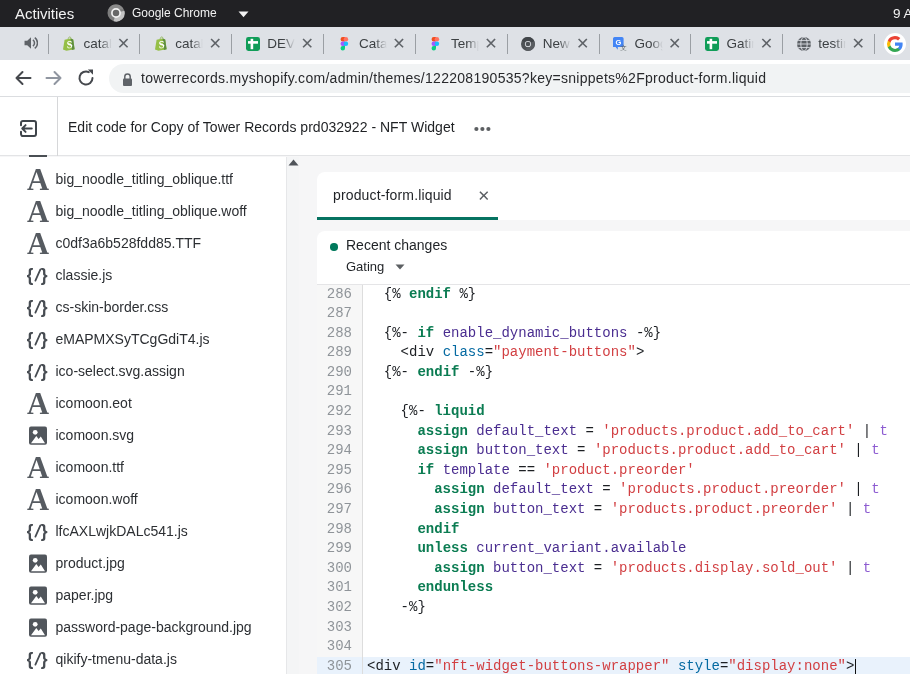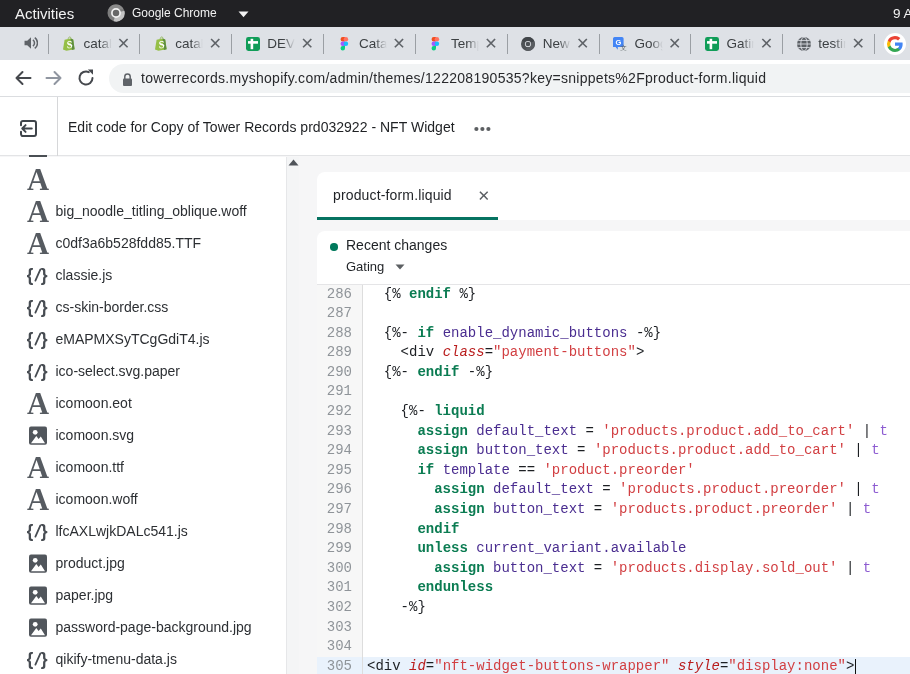--- a/index.html
+++ b/index.html
@@ -53,21 +53,21 @@
 
 
 #codearea { position:absolute; left:0; top:53.5px; width:613.5px; height:390px; }
 #activeline { position:absolute; left:0; top:372.4px; width:613.5px; height:22px; background:#e9f2fc; }
 #gutterbg { position:absolute; left:0; top:0; width:45px; height:372.4px; background:#f7f7f7; }
 #gutterborder { position:absolute; left:45px; top:0; width:1px; height:390px; background:#dddddd; }
 #linenums { position:absolute; left:0; top:0; width:35.5px; text-align:right; font-family:"Liberation Mono", monospace; font-size:14px; line-height:19.6px; color:#8f9499; }
 #code { position:absolute; left:50.5px; top:0; font-family:"Liberation Mono", monospace; font-size:14px; line-height:19.6px; color:#1c1f23; white-space:pre; }
 #cursor { position:absolute; left:538px; top:374px; width:1.5px; height:16px; background:#111; }
 .k { color:#0b7c52; font-weight:bold; }
-.at { color:#b91c1c;font-style:italic; }
+.at { color:#0369a1; }
 .s { color:#d23f42; }
 .v { color:#4a2d90; }
 .f { color:#8d5cd1; }
 </style>
 </head>
 <body>
 
 <div class="abs" id="topbar">
   <div class="txt" style="left:15px; font-size:15px;">Activities</div>
   <svg class="abs" style="left:107px; top:4px;" width="18" height="18" viewBox="0 0 18 18">
@@ -228,20 +228,21 @@
     <svg class="abs" style="left:472px; top:29px;" width="21" height="6" viewBox="0 0 21 6">
       <circle cx="4.4" cy="3" r="2.1" fill="#5c5f62"></circle>
         <circle cx="10.4" cy="3" r="2.1" fill="#5c5f62"></circle>
         <circle cx="16.4" cy="3" r="2.1" fill="#5c5f62"></circle>
     </svg>
   </div>
 
   <div id="sidebar">
       <div class="frow" style="top: 6.3px;">
         <div class="ficon fontA" style="top: 6.5px;">A</div>
+        <div class="lbl">big_noodle_titling_oblique.ttf</div>
       </div>
       <div class="frow" style="top: 38.3px;">
         <div class="ficon fontA" style="top: 6.5px;">A</div>
         <div class="lbl">big_noodle_titling_oblique.woff</div>
       </div>
       <div class="frow" style="top: 70.3px;">
         <div class="ficon fontA" style="top: 6.5px;">A</div>
         <div class="lbl">c0df3a6b528fdd85.TTF</div>
       </div>
       <div class="frow" style="top: 102.3px;">
@@ -267,21 +268,21 @@
             <path d="M13.4 7.4 L8.4 18.6" stroke="#474c52" stroke-width="1.8" stroke-linecap="round"></path>
           </svg></div>
         <div class="lbl">eMAPMXSyTCgGdiT4.js</div>
       </div>
       <div class="frow" style="top: 198.3px;">
         <div class="ficon"><svg width="21" height="24" viewBox="0 0 21 24">
             <text x="-0.5" y="19" font-family="Liberation Sans" font-weight="bold" font-size="17.5" fill="#474c52">{</text>
             <text x="13.8" y="19" font-family="Liberation Sans" font-weight="bold" font-size="17.5" fill="#474c52">}</text>
             <path d="M13.4 7.4 L8.4 18.6" stroke="#474c52" stroke-width="1.8" stroke-linecap="round"></path>
           </svg></div>
-        <div class="lbl">ico-select.svg.paper</div>
+        <div class="lbl">ico-select.svg.assign</div>
       </div>
       <div class="frow" style="top: 230.3px;">
         <div class="ficon fontA" style="top: 6.5px;">A</div>
         <div class="lbl">icomoon.eot</div>
       </div>
       <div class="frow" style="top: 262.3px;">
         <div class="ficon"><svg width="22" height="26" viewBox="0 0 22 26">
             <rect x="2" y="4.5" width="18" height="18.3" rx="2" fill="#51565c"></rect>
             <circle cx="8.2" cy="10.3" r="2.4" fill="#fff"></circle>
             <path d="M4 21.3 L9.3 14 L11.6 17.1 L13.8 14.4 L18 21.3 Z" fill="#fff"></path>

